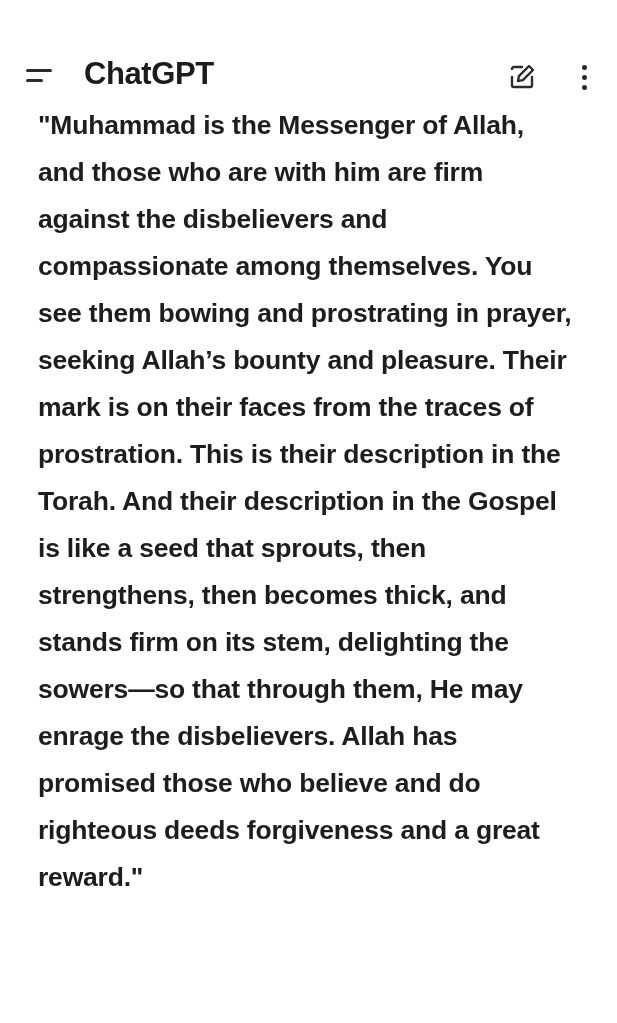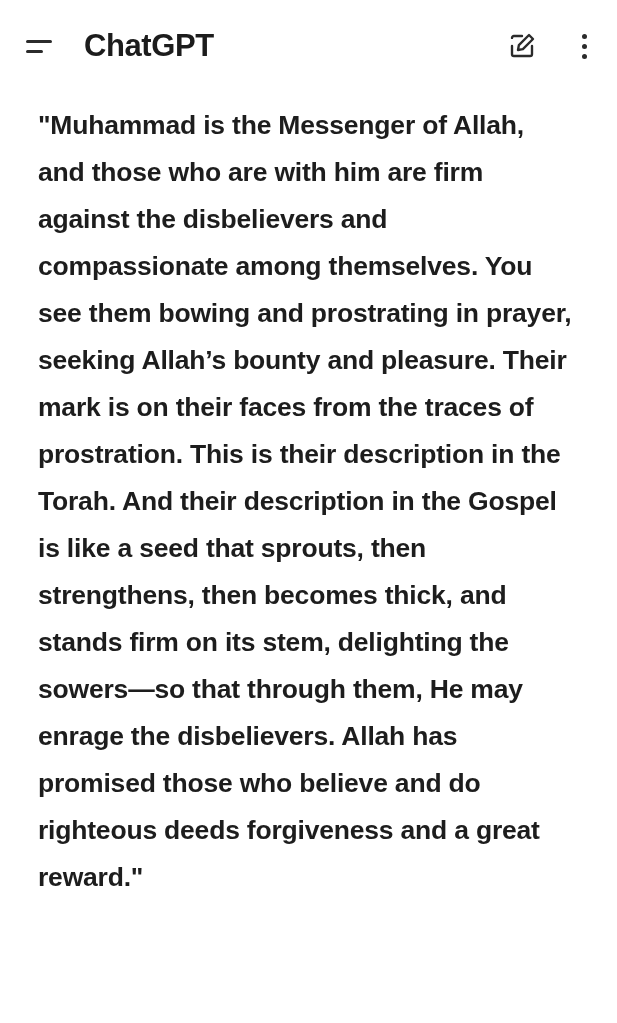--- a/index.html
+++ b/index.html
@@ -18,21 +18,21 @@
   .app {
     width: 617px;
     height: 1023px;
     position: relative;
     background: #ffffff;
   }
   
   .header {
     height: 92px;
     display: flex;
-    align-items: center;
+    align-items: flex-end;
     padding: 0 20px 0 26px;
     background: #ffffff;
   }
   .menu-icon {
     width: 34px;
     height: 34px;
     flex: 0 0 auto;
     display: flex;
     flex-direction: column;
     justify-content: center;

